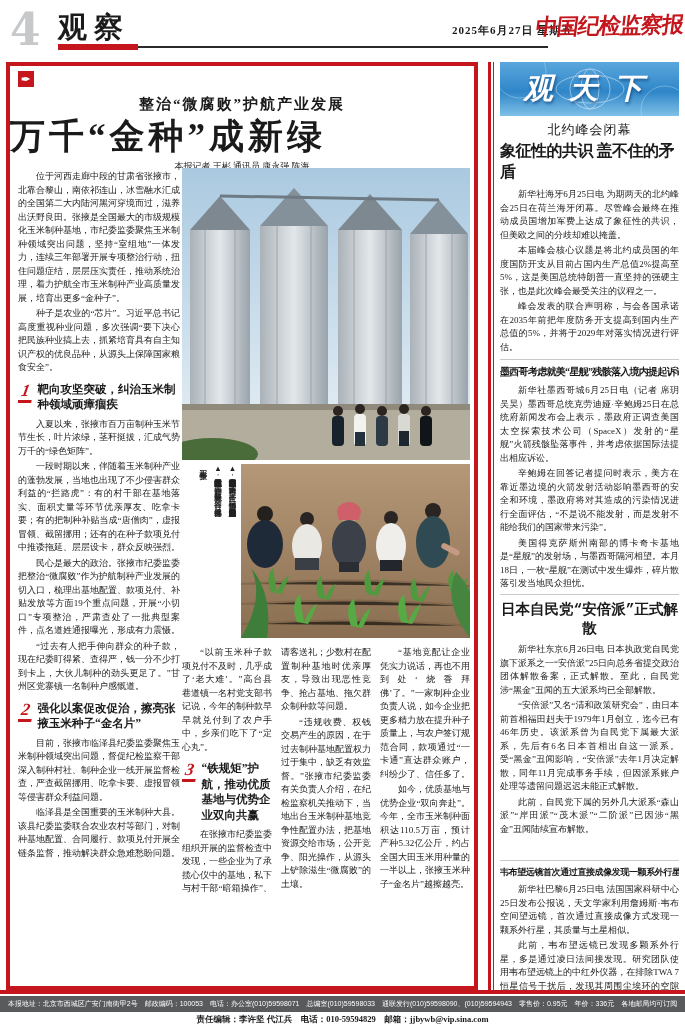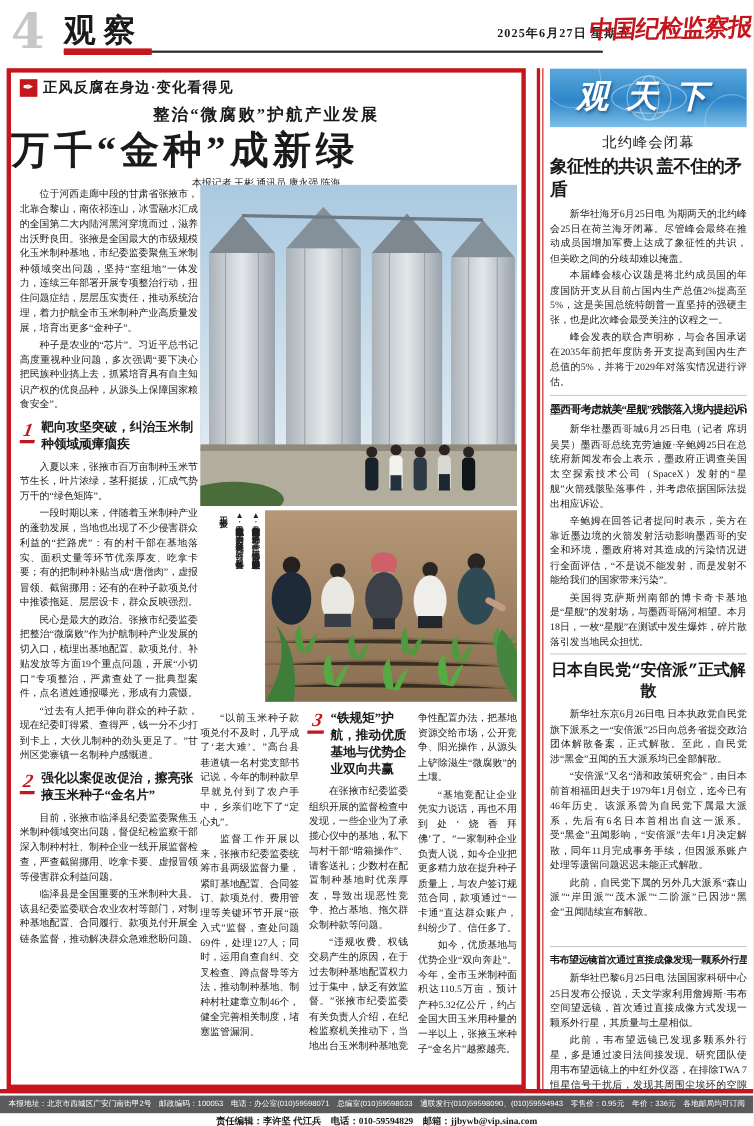--- a/index.html
+++ b/index.html
@@ -63,21 +63,20 @@
   <div class="pagenum">4</div>
   <div class="secname">观察</div>
   <div class="hdr-line"></div>
   <div class="hdr-redbar"></div>
   <div class="hdr-date">2025年6月27日  星期五</div>
   <div class="masthead">中国纪检监察报</div>
 
   <div class="artbox">
     <div class="kicker">
       <span class="kicker-ic">✒</span>
-      <span>正风反腐在身边·变化看得见</span>
     </div>
     <div class="overline">整治“微腐败”护航产业发展</div>
     <div class="headline">万千“金种”成新绿</div>
     <div class="byline">本报记者 王彬  通讯员 康永强  陈海</div>
 
     <div class="col1">
         <p class="para">位于河西走廊中段的甘肃省张掖市，北靠合黎山，南依祁连山，冰雪融水汇成的全国第二大内陆河黑河穿境而过，滋养出沃野良田。张掖是全国最大的市级规模化玉米制种基地，市纪委监委聚焦玉米制种领域突出问题，坚持“室组地”一体发力，连续三年部署开展专项整治行动，扭住问题症结，层层压实责任，推动系统治理，着力护航全市玉米制种产业高质量发展，培育出更多“金种子”。</p>
         <p class="para">种子是农业的“芯片”。习近平总书记高度重视种业问题，多次强调“要下决心把民族种业搞上去，抓紧培育具有自主知识产权的优良品种，从源头上保障国家粮食安全”。</p>
         <div class="sec-head">
           <span class="sec-num">1</span>
@@ -217,21 +216,20 @@
           <path d="M110,162 q-7,-18 3,-28 q2,16 4,28 q7,-16 13,-18 q-5,14 -9,20 z" fill="#57a944"></path>
           <path d="M160,158 q-7,-18 3,-28 q2,16 4,28 q7,-16 13,-18 q-5,14 -9,20 z" fill="#57a944"></path>
         </g>
         <path d="M0,174 q24,-40 10,-70 q22,26 16,70 z" fill="#3f7d3a"></path>
         <path d="M229,174 q-28,-36 -14,-66 q24,24 22,66 z" fill="#468540"></path>
       </svg>
     </div>
 
     <div class="bottom-cols">
         <p class="para">“以前玉米种子款项兑付不及时，几乎成了‘老大难’。”高台县巷道镇一名村党支部书记说，今年的制种款早早就兑付到了农户手中，乡亲们吃下了“定心丸”。</p>
-        <p class="para">监督工作开展以来，张掖市纪委监委统筹市县两级监督力量，紧盯基地配置、合同签订、款项兑付、费用管理等关键环节开展“嵌入式”监督，查处问题69件，处理127人；同时，运用自查自纠、交叉检查、蹲点督导等方法，推动制种基地、制种村社建章立制46个，健全完善相关制度，堵塞监管漏洞。</p>
         <div class="sec-head">
           <span class="sec-num">3</span>
           <span class="sec-text">“铁规矩”护航，推动优质基地与优势企业双向共赢</span>
         </div>
         <p class="para">在张掖市纪委监委组织开展的监督检查中发现，一些企业为了承揽心仪中的基地，私下与村干部“暗箱操作”、请客送礼；少数村在配置制种基地时优亲厚友，导致出现恶性竞争、抢占基地、拖欠群众制种款等问题。</p>
         <p class="para">“违规收费、权钱交易产生的原因，在于过去制种基地配置权力过于集中，缺乏有效监督。”张掖市纪委监委有关负责人介绍，在纪检监察机关推动下，当地出台玉米制种基地竞争性配置办法，把基地资源交给市场，公开竞争、阳光操作，从源头上铲除滋生“微腐败”的土壤。</p>
         <p class="para">“基地竞配让企业凭实力说话，再也不用到处‘烧香拜佛’了。”一家制种企业负责人说，如今企业把更多精力放在提升种子质量上，与农户签订规范合同，款项通过“一卡通”直达群众账户，纠纷少了、信任多了。</p>
         <p class="para">如今，优质基地与优势企业“双向奔赴”。今年，全市玉米制种面积达110.5万亩，预计产种5.32亿公斤，约占全国大田玉米用种量的一半以上，张掖玉米种子“金名片”越擦越亮。</p>
       </div>
   </div>

